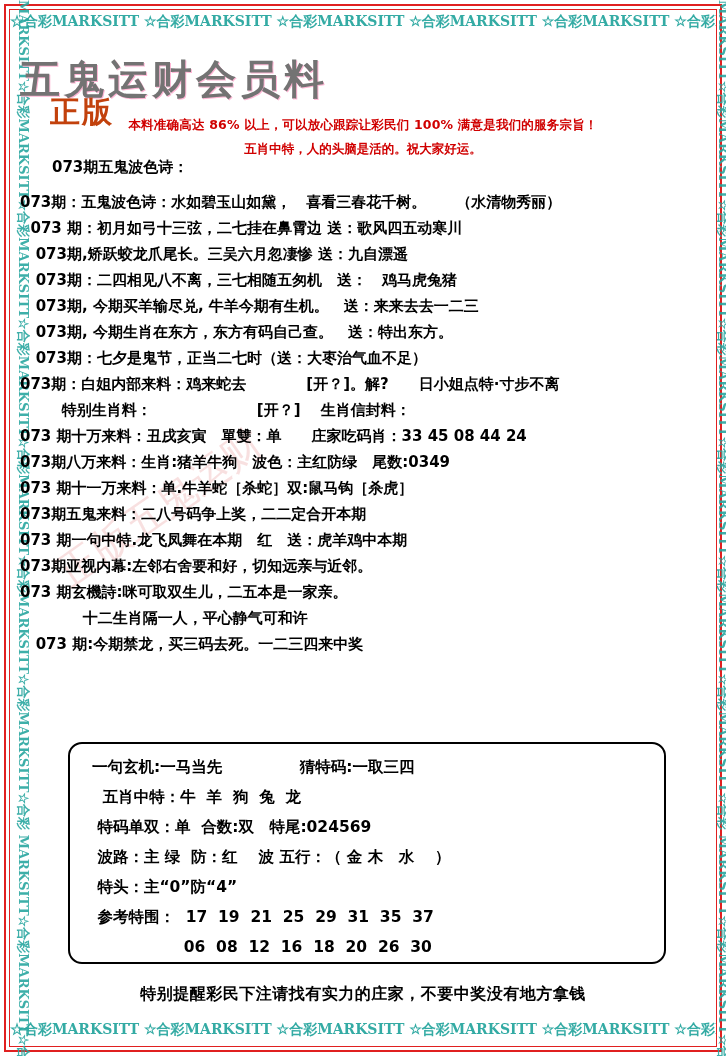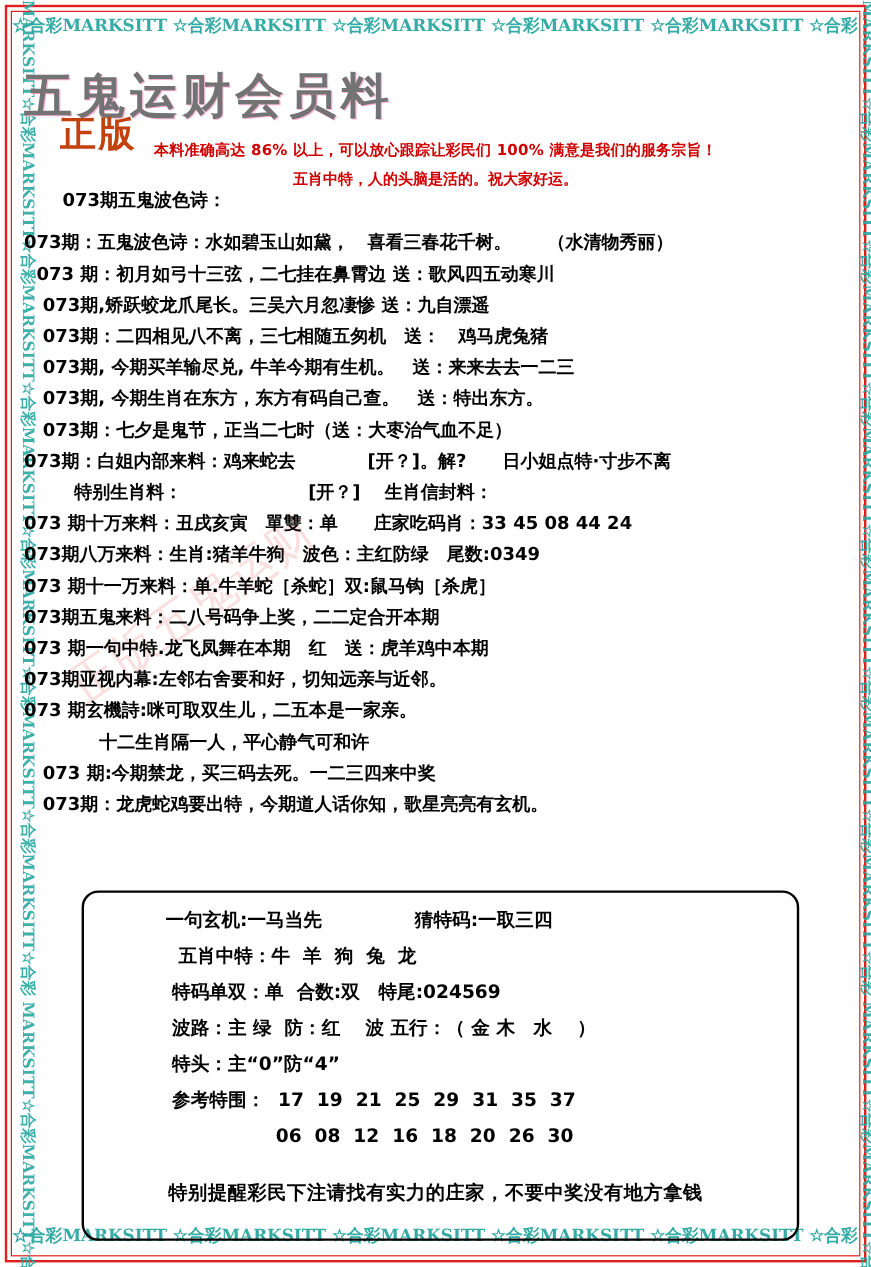--- a/index.html
+++ b/index.html
@@ -157,26 +157,25 @@
     white-space: pre;
     font-weight: bold;
   }
 
   
   .box {
     position: absolute;
     left: 48px;
     top: 706px;
     width: 598px;
-    height: 292px;
+    height: 222px;
     border: 2px solid #000;
     border-radius: 14px;
     box-sizing: border-box;
     background: transparent;
-    padding-left: 46px;
   }
   .box-line {
     font-size: 15.5px;
     font-weight: bold;
     color: #000;
     white-space: pre;
     line-height: 30px;
   }
   .box-inner { padding: 8px 0 0 22px; }
 
@@ -229,21 +228,20 @@
       <div class="line">        特别生肖料：　　　　　　　[开？]　 生肖信封料：</div>
       <div class="line">073 期十万来料：丑戌亥寅　單雙：单　　庄家吃码肖：33 45 08 44 24</div>
       <div class="line">073期八万来料：生肖:猪羊牛狗　波色：主红防绿　尾数:0349</div>
       <div class="line">073 期十一万来料：单.牛羊蛇［杀蛇］双:鼠马钩［杀虎］</div>
       <div class="line">073期五鬼来料：二八号码争上奖，二二定合开本期</div>
       <div class="line">073 期一句中特.龙飞凤舞在本期　红　送：虎羊鸡中本期</div>
       <div class="line">073期亚视内幕:左邻右舍要和好，切知远亲与近邻。</div>
       <div class="line">073 期玄機詩:咪可取双生儿，二五本是一家亲。</div>
       <div class="line">            十二生肖隔一人，平心静气可和许</div>
       <div class="line">   073 期:今期禁龙，买三码去死。一二三四来中奖</div>
-      <div class="line">   073期：龙虎蛇鸡要出特，今期道人话你知，歌星亮亮有玄机。</div>
     </div>
 
     <div class="box">
       <div class="box-inner">
         <div class="box-line">一句玄机:一马当先　　　　　猜特码:一取三四</div>
         <div class="box-line">  五肖中特：牛  羊  狗  兔  龙</div>
         <div class="box-line"> 特码单双：单  合数:双　特尾:024569</div>
         <div class="box-line"> 波路：主 绿  防：红　 波 五行：（ 金 木　水　 ）</div>
         <div class="box-line"> 特头：主“0”防“4”</div>
         <div class="box-line"> 参考特围：  17  19  21  25  29  31  35  37</div>

